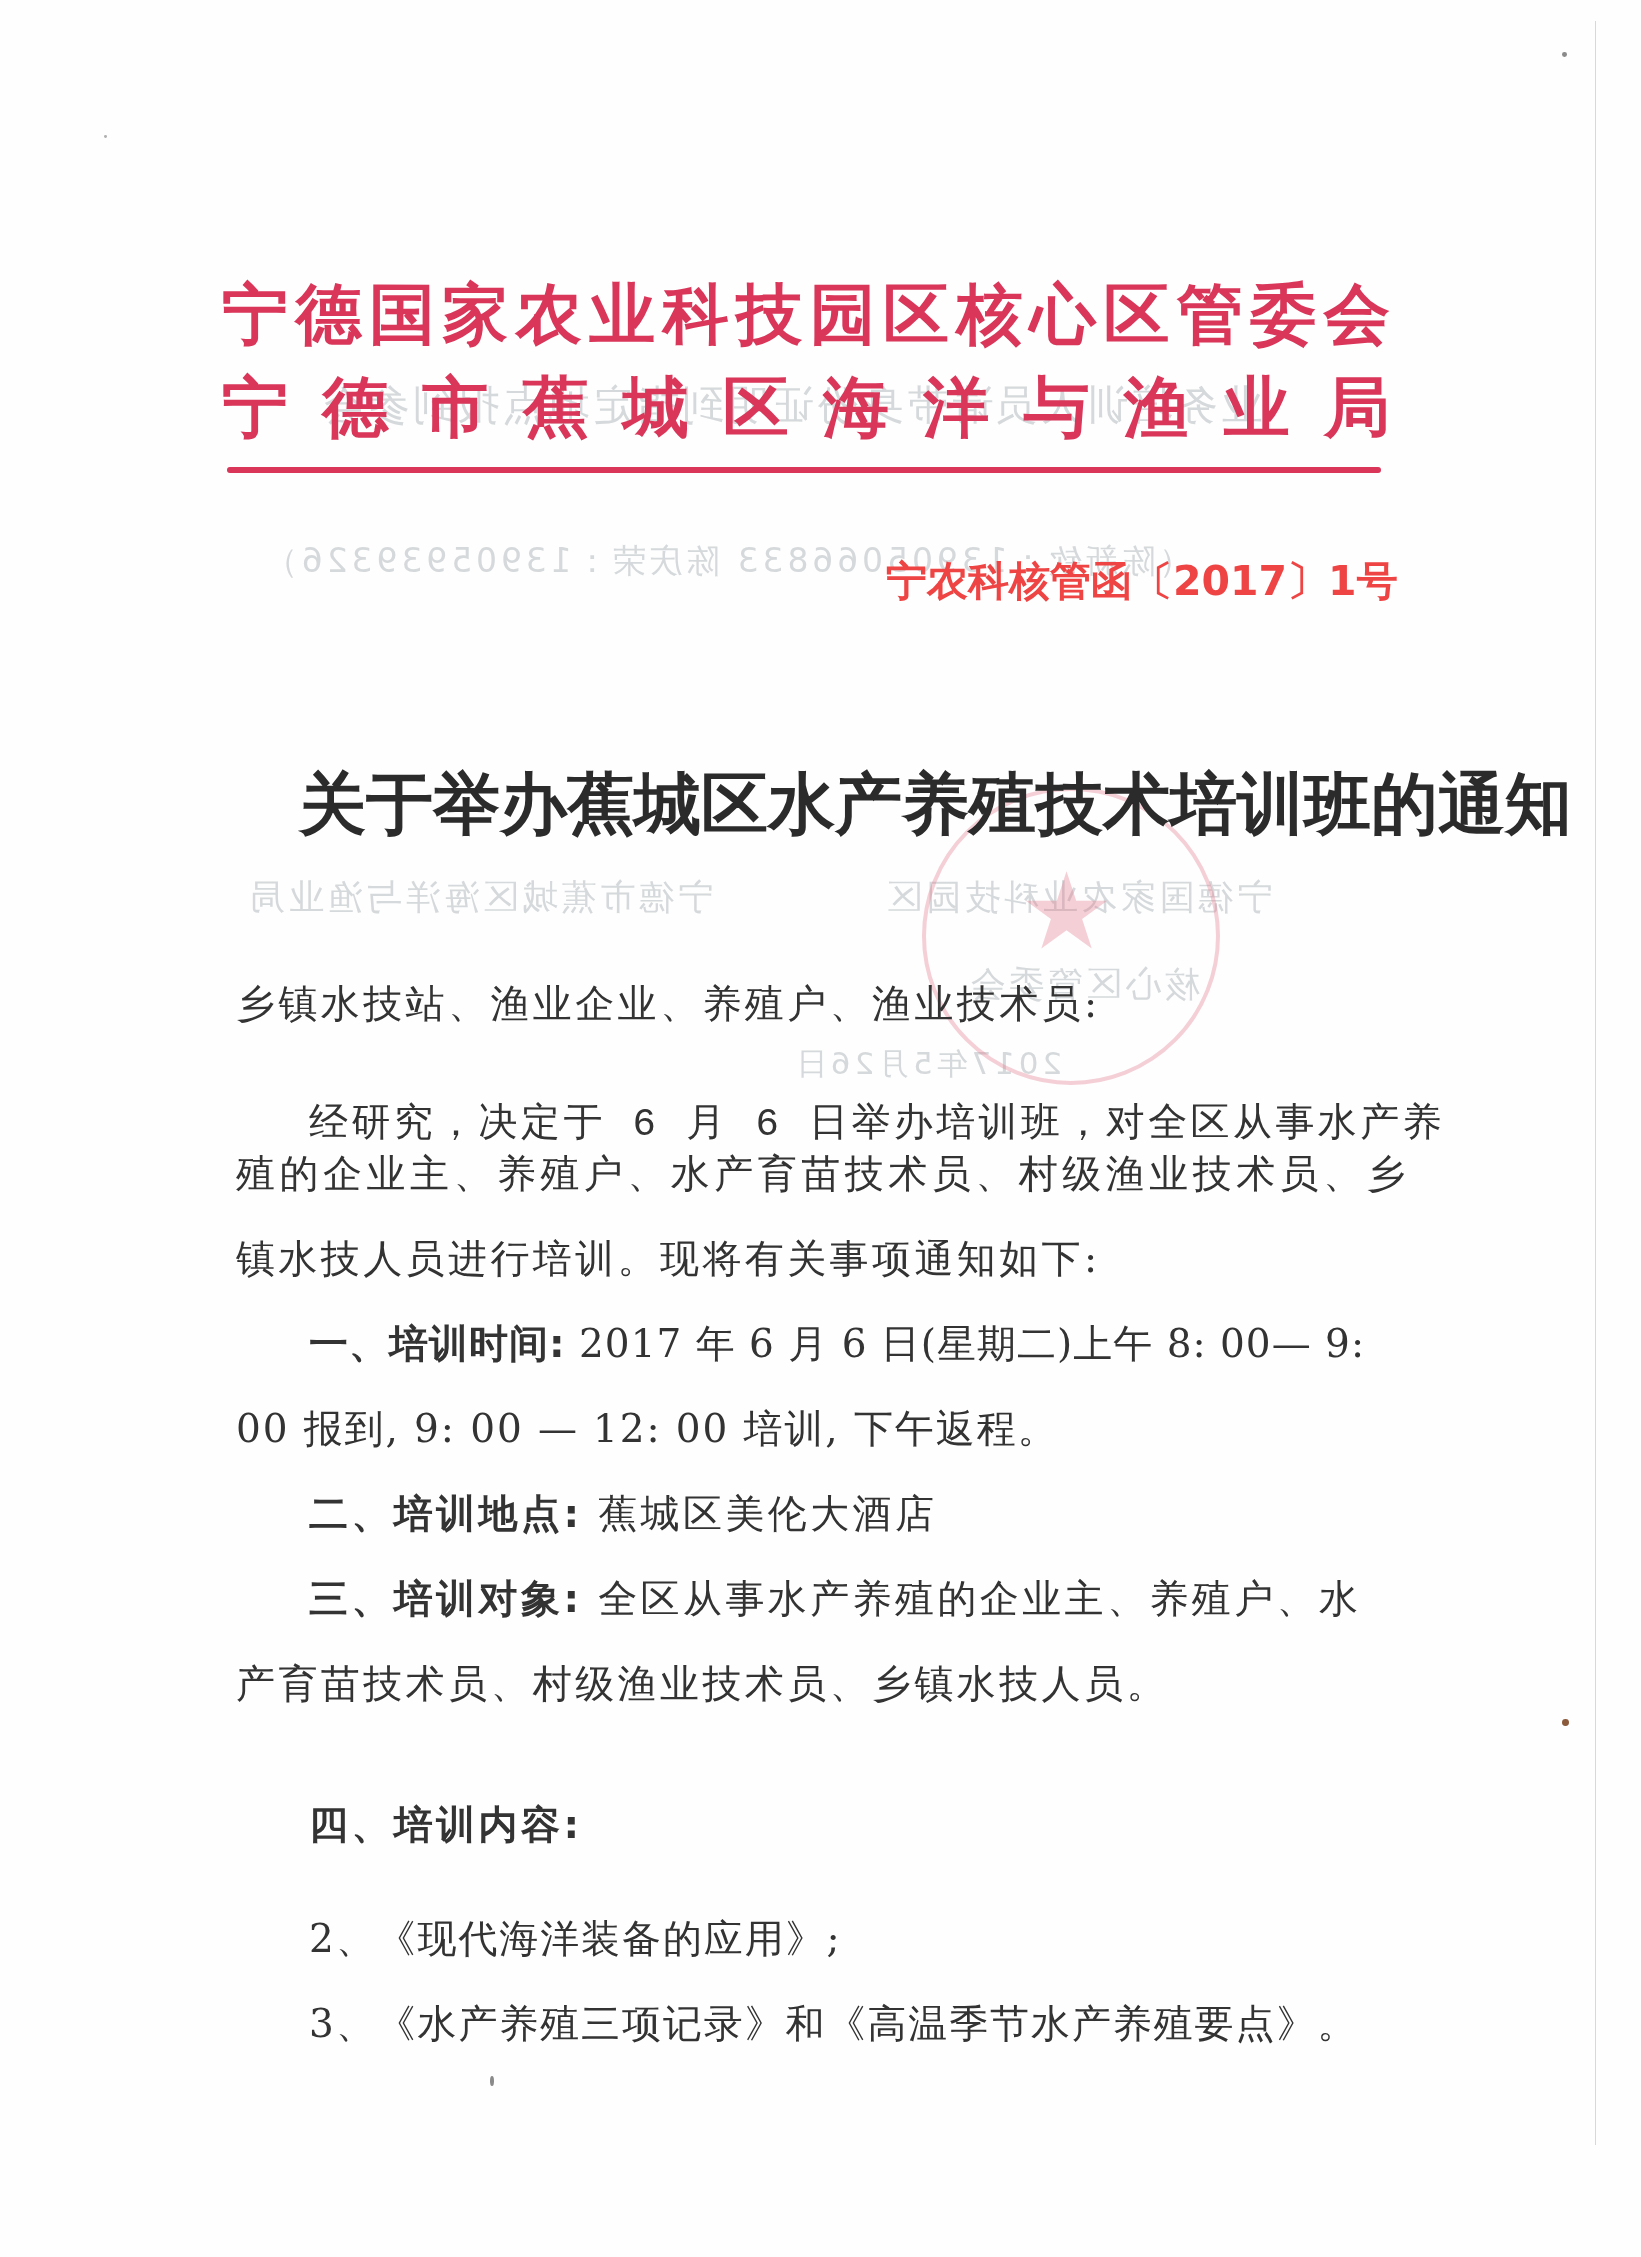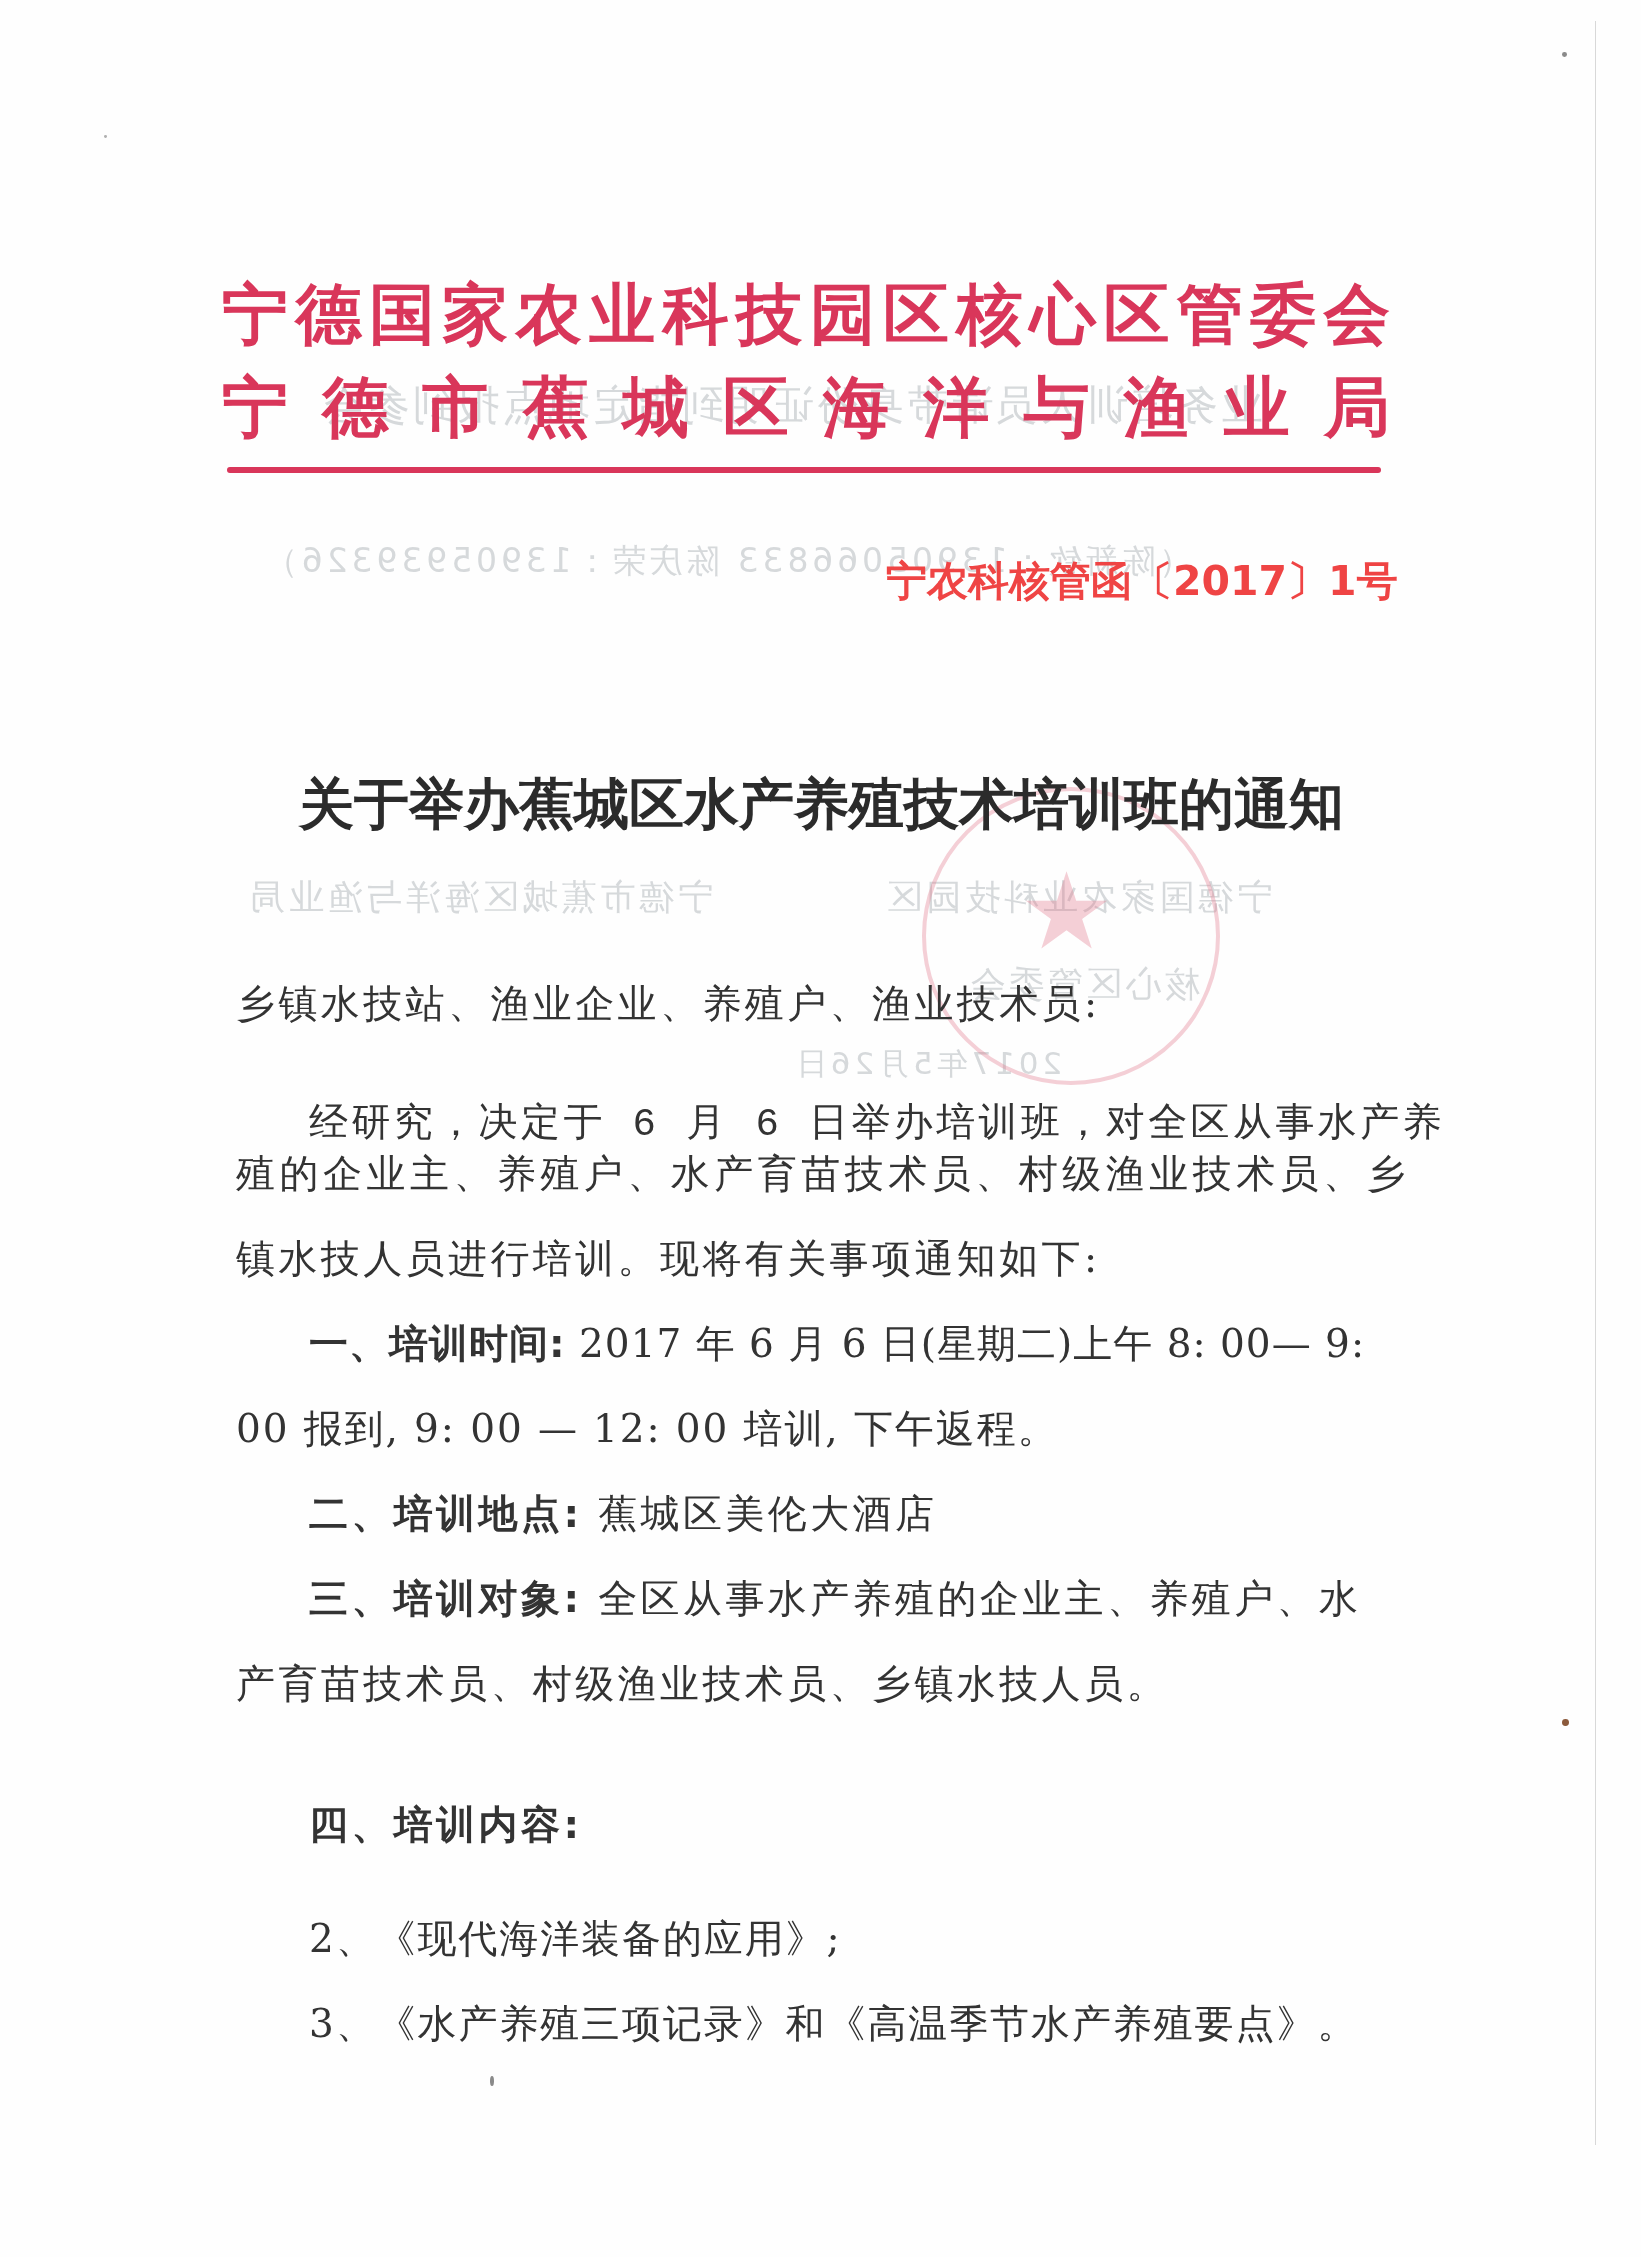--- a/index.html
+++ b/index.html
@@ -45,21 +45,21 @@
   }
 
   .doc-number {
     position: absolute; left: 886px; top: 554px; width: 506px; text-align: right;
     font-family: "DejaVu Sans", "Liberation Sans", sans-serif; font-weight: bold;
     font-size: 41px; line-height: 54px; color: #ef4444; white-space: nowrap;
   }
   .doc-title {
     position: absolute; left: 299px; top: 769px; width: 1043px;
     font-family: "DejaVu Serif", "Liberation Serif", serif; font-weight: bold;
-    font-size: 55px; line-height: 70px; color: #2b2b2b; white-space: nowrap;
+    font-size: 67px; line-height: 70px; color: #2b2b2b; white-space: nowrap;
     text-align: center;
   }
 
   .body-line {
     position: absolute; left: 236px; width: 1173px;
     font-family: "DejaVu Serif", "Liberation Serif", serif;
     font-size: 39px; line-height: 54px; color: #333333; white-space: nowrap;
     letter-spacing: 3.4px;
   }
   .indent { left: 309px; width: 1086px; }

